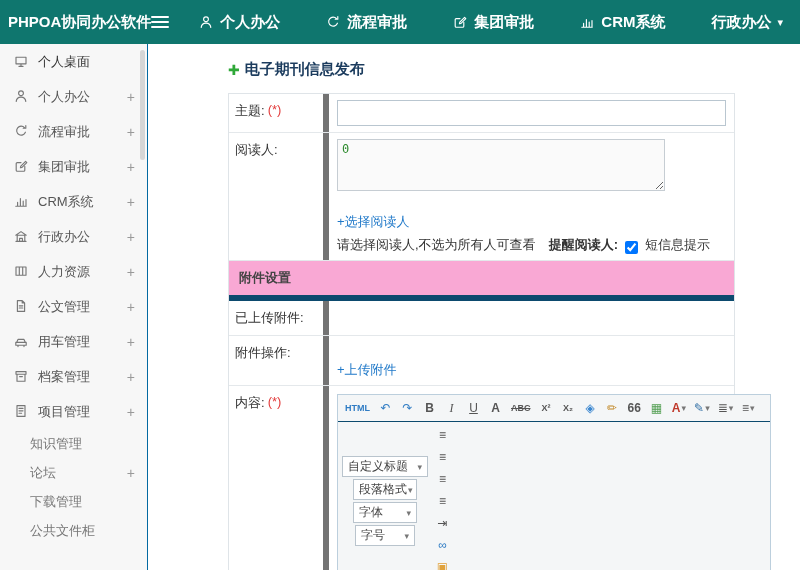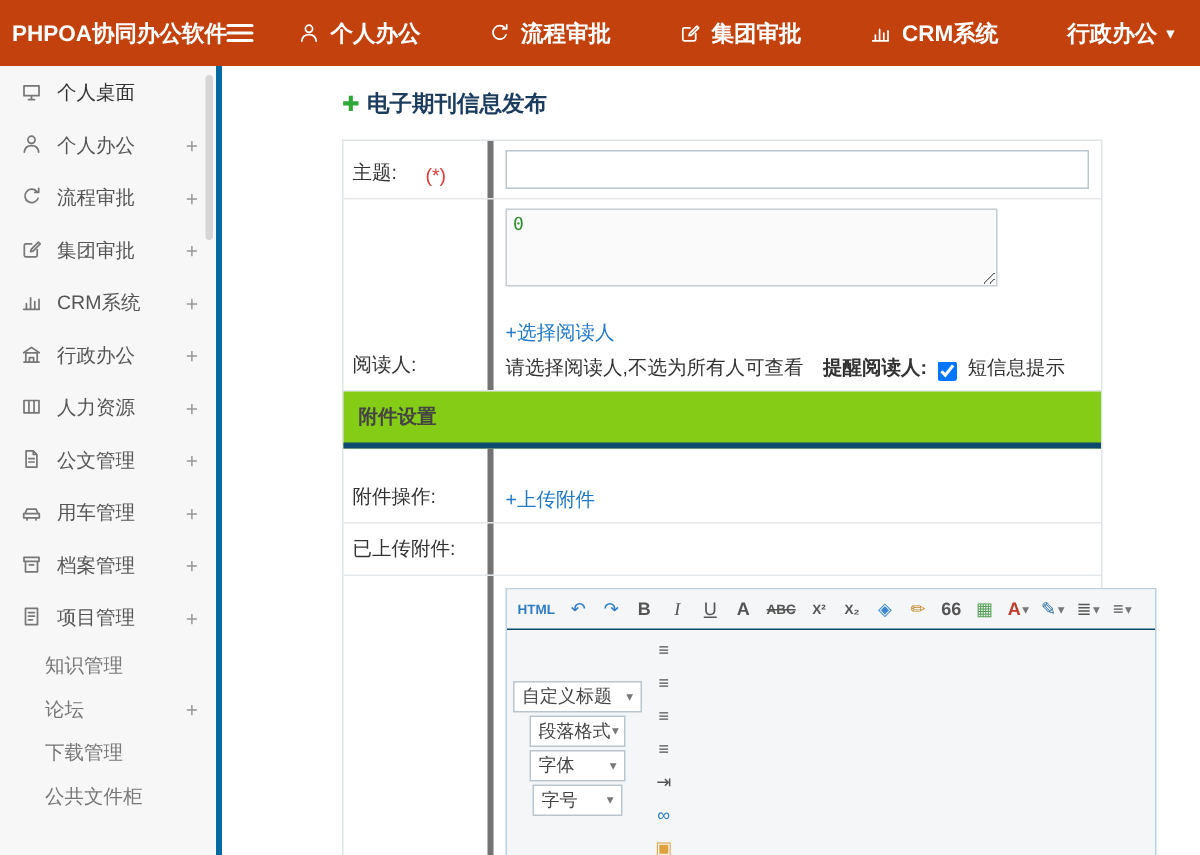--- a/index.html
+++ b/index.html
@@ -1,55 +1,55 @@
 <!DOCTYPE html>
 <html><head>
 <meta charset="utf-8">
 <style>
   * { box-sizing: border-box; }
   html,body { width:800px; height:570px; margin:0; overflow:hidden; background:#fff;
               font-family:"Liberation Sans","DejaVu Sans",sans-serif; font-size:13px; color:#333; }
 
   
-  .header { display:flex; align-items:center; height:44px; background:#c2410c; }
+  .header { display:flex; align-items:center; height:44px; background:#0f766e; }
   .logo { width:200px; padding-left:8px; font-size:15px; font-weight:bold; color:#fff; white-space:nowrap; }
   .burger { width:20px; margin-right:30px; cursor:pointer; }
   .burger span { display:block; width:18px; height:2px; background:#fff; margin:3px 0; border-radius:1px; }
   .topnav { display:flex; align-items:center; }
   .nav-item { display:flex; align-items:center; gap:6px; color:#fff; font-size:15px; font-weight:bold;
               text-decoration:none; margin-right:40px; cursor:pointer; white-space:nowrap; }
   .nav-item .icon { display:inline-flex; width:15px; height:15px; }
   .nav-item .caret { font-size:11px; font-weight:normal; }
 
   
   .sidebar { position:absolute; top:44px; bottom:0; left:0; width:148px; background:#f7f7f7;
-             border-right:4px solid #0369a1; overflow:hidden; }
+             border-right:1px solid #0369a1; overflow:hidden; }
   .side-item { height:35px; display:flex; align-items:center; padding:0 12px 0 14px; cursor:pointer; }
   .s-icon { width:15px; height:15px; color:#777; margin-right:9px; display:inline-flex; }
   .s-label { flex:1; color:#555; font-size:13px; white-space:nowrap; }
   .side-item:first-of-type .s-label { color:#333; }
   .s-expand { color:#999; font-size:14px; min-width:10px; text-align:right; cursor:pointer; }
   .sub-item { height:29px; display:flex; align-items:center; padding:0 12px 0 30px; cursor:pointer; }
   .sub-label { flex:1; color:#777; font-size:13px; white-space:nowrap; }
   .side-scrollbar { position:absolute; right:2px; top:6px; width:5px; height:110px; background:#d6d6d6; border-radius:3px; }
 
   
   .main { position:absolute; left:149px; top:44px; width:651px; height:526px; background:#fff;
           padding:16px 0 0 79px; overflow:hidden; }
   .page-title { display:flex; align-items:center; gap:5px; font-size:15px; font-weight:bold; color:#1c3c5e; }
   .add-icon { color:#2fa838; font-size:14px; font-weight:bold; }
 
   .ftable { margin-top:14px; width:507px; border:1px solid #dfe4e8; background:#fff; }
   .frow { display:flex; border-bottom:1px solid #e4e8eb; }
-  .lbl { width:100px; min-width:100px; padding:8px 6px; border-right:4px solid #737373;
-         font-size:13px; color:#333; display:flex; align-items:flex-end; gap:19px; }
+  .lbl { width:100px; min-width:100px; padding:8px 6px; border-right:6px solid #737373;
+         font-size:13px; color:#333; display:flex; align-items:flex-start; gap:3px; }
   .val { flex:1; padding:6px 8px; min-width:0; overflow:visible; }
   .req { color:#e23b3b; }
-  .sect-row { background:#84cc16; padding:8px 10px; font-size:13px; font-weight:bold; color:#444;
-              border-bottom:4px solid #0c4a6e; }
+  .sect-row { background:#f9a8d4; padding:8px 10px; font-size:13px; font-weight:bold; color:#444;
+              border-bottom:6px solid #0c4a6e; }
   .subject-input { width:100%; height:26px; border:1px solid #b9c6d0; background:#fff; padding:0 4px; font-size:13px; }
   .readers-textarea { width:328px; height:52px; border:1px solid #c6cdd3; background:#fafafa;
                       color:#2e8b2e; font-size:12px; padding:2px 4px; resize:both;
                       font-family:"DejaVu Sans Mono",monospace; }
   .blue-link { color:#1f78c8; text-decoration:none; font-size:13px; cursor:pointer; display:inline-block; margin-top:19px; }
   .hint-line { margin-top:5px; display:flex; align-items:flex-end; gap:5px; font-size:13px; color:#333; white-space:nowrap; }
   .hint-line b { margin-left:8px; }
   .hint-line input[type=checkbox] { width:13px; height:13px; margin:0 2px; }
   .empty-cell { min-height:22px; }
 
@@ -303,29 +303,29 @@
           <b>提醒阅读人:</b>
           <input type="checkbox" checked="" style="">
           <span>短信息提示</span>
         </div>
       </div>
     </div>
 
     <div class="sect-row">附件设置</div>
 
     <div class="frow">
+      <div class="lbl">已上传附件:</div>
+      <div class="val empty-cell"></div>
+    </div>
+
+    <div class="frow">
       <div class="lbl">附件操作:</div>
       <div class="val">
         <a class="blue-link">+上传附件</a>
       </div>
-    </div>
-
-    <div class="frow">
-      <div class="lbl">已上传附件:</div>
-      <div class="val empty-cell"></div>
     </div>
 
     <div class="frow" style="border-bottom:none;">
       <div class="lbl">
         <span>内容:</span>
         <span class="req">(*)</span>
       </div>
       <div class="val" style="padding:8px;">
         <div class="ed">
           <div class="ed-row">

